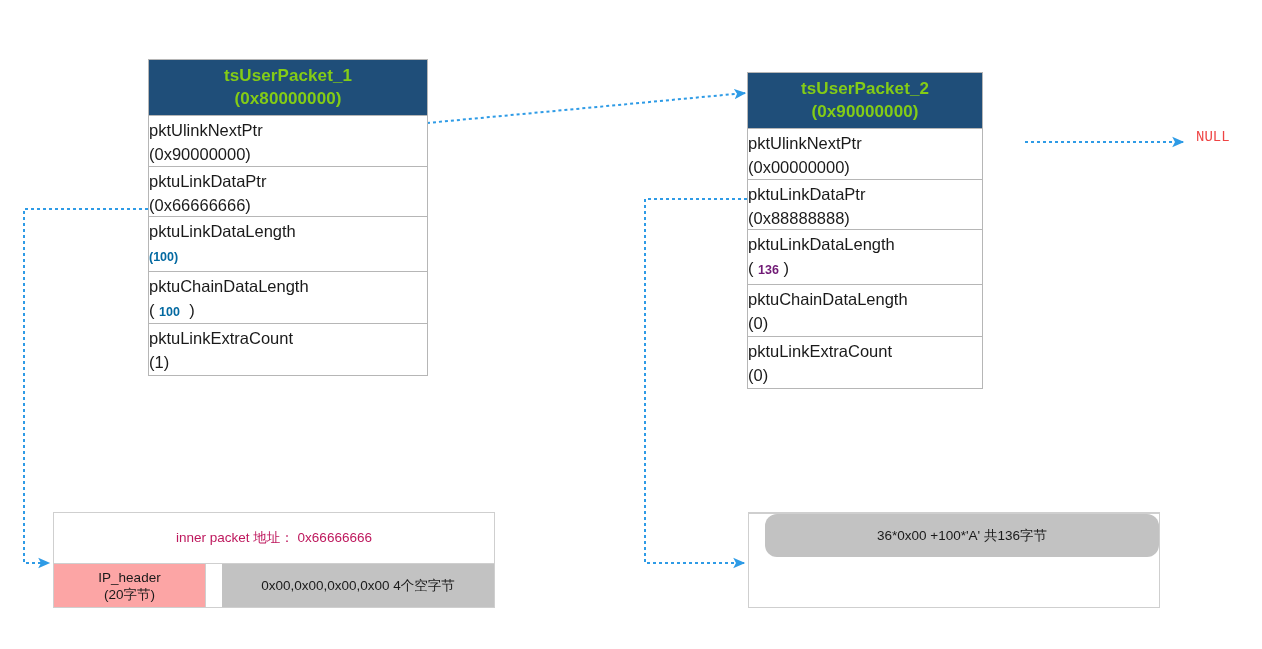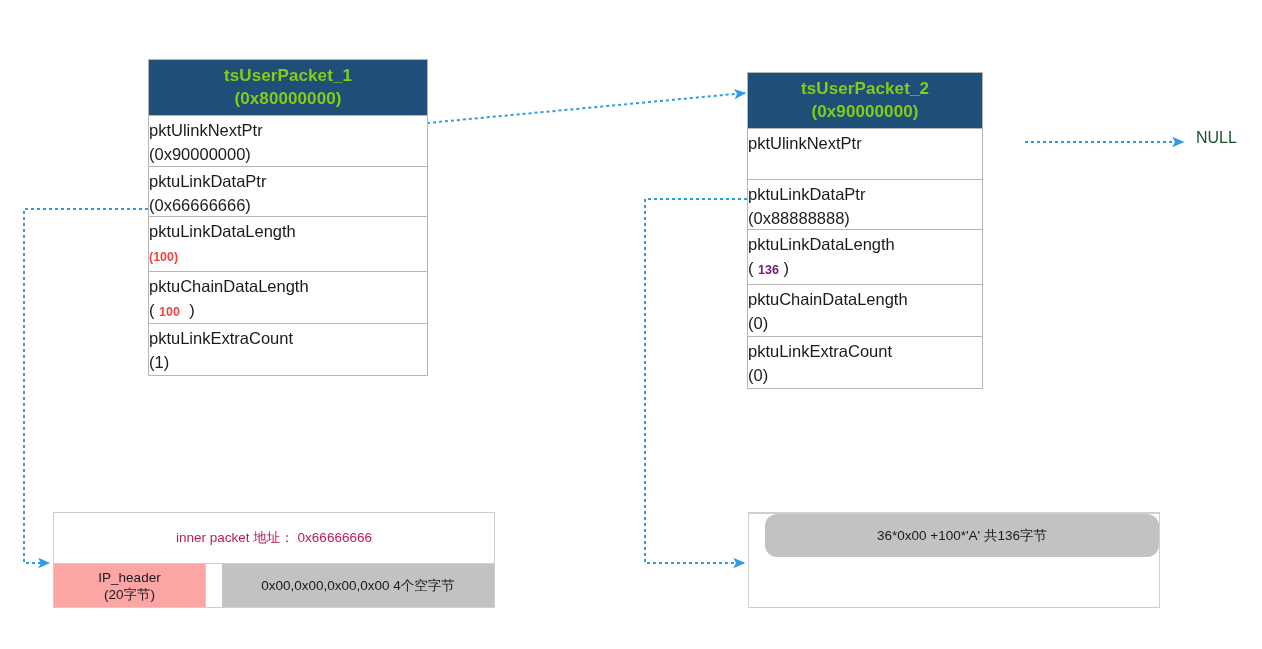--- a/index.html
+++ b/index.html
@@ -40,21 +40,21 @@
   .struct-header .addr { display:block; }
   .struct-row {
     border-top: 1px solid #b6b6b6;
     font-size: 16.5px;
     line-height: 24px;
     padding: 2px 0 3px 0;
     box-sizing: border-box;
     color: #1a1a1a;
   }
   .struct-row .val { display: block; }
-  .val .hl-red { color: #ef4444; font-weight: bold; font-size: 12.5px; }
+  .val .hl-red { color: #0369a1; font-weight: bold; font-size: 12.5px; }
   .val .hl-dark { color: #701a75; font-weight: bold; font-size: 12.5px; }
   .paren { font-size: 16.5px; }
 
   
   .memblock {
     position: absolute;
     border: 1px solid #cfcfcf;
     box-sizing: border-box;
     background: #ffffff;
   }
@@ -83,23 +83,24 @@
     box-sizing: border-box;
     color: #1a1a1a;
   }
   .mem-cell.light { background: #fca5a5; }
   .mem-cell.dark  { background: #C2C2C2; margin-left: 16px; }
   .mem-cell .l2 { display:block; }
 
   
   .plain-label {
     position: absolute;
-    font-size: 16px;
-    color: #14532d;
+    font-size: 14px;
+    color: #ef4444;
     white-space: nowrap;
+    font-family: Liberation Mono, monospace;
   }
 
   
   svg.wires {
     position: absolute;
     left: 0; top: 0;
     width: 1262px;
     height: 649px;
     pointer-events: none;
   }
@@ -158,20 +159,21 @@
   </div>
 
   <div class="struct" style="left:747px; top:72px; width:236px;">
     <div class="struct-header">
       <span>tsUserPacket_2</span>
       <span class="addr">(0x90000000)</span>
     </div>
 
     <div class="struct-row" style="height:51px;">
       <span>pktUlinkNextPtr</span>
+      <span class="val">(0x00000000)</span>
     </div>
 
     <div class="struct-row" style="height:50px;">
       <span>pktuLinkDataPtr</span>
       <span class="val">(0x88888888)</span>
     </div>
 
     <div class="struct-row" style="height:55px;">
       <span>pktuLinkDataLength</span>
       <span class="val"><span class="paren">(</span>&nbsp;<span class="hl-dark">136</span>&nbsp;<span class="paren">)</span></span>

